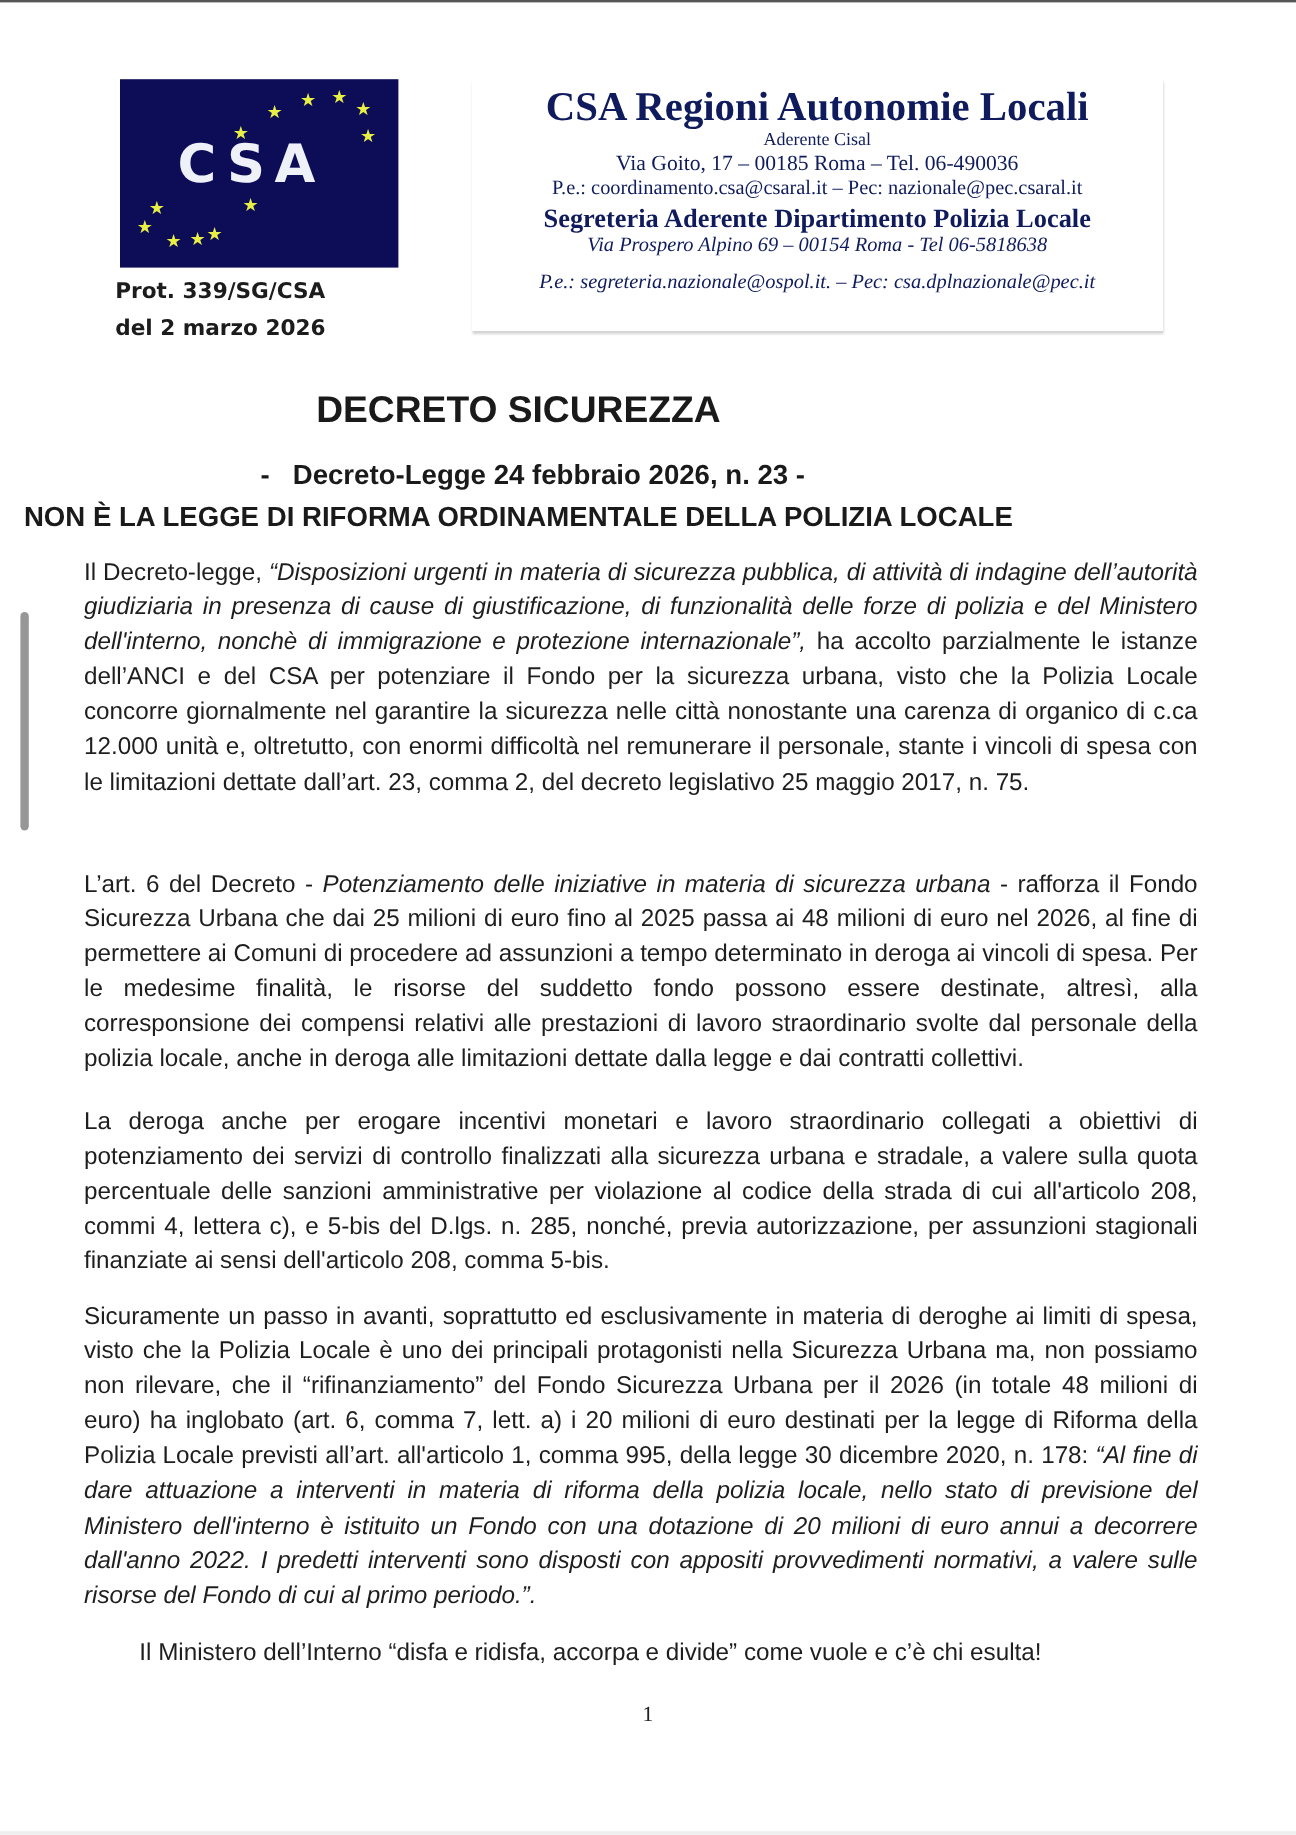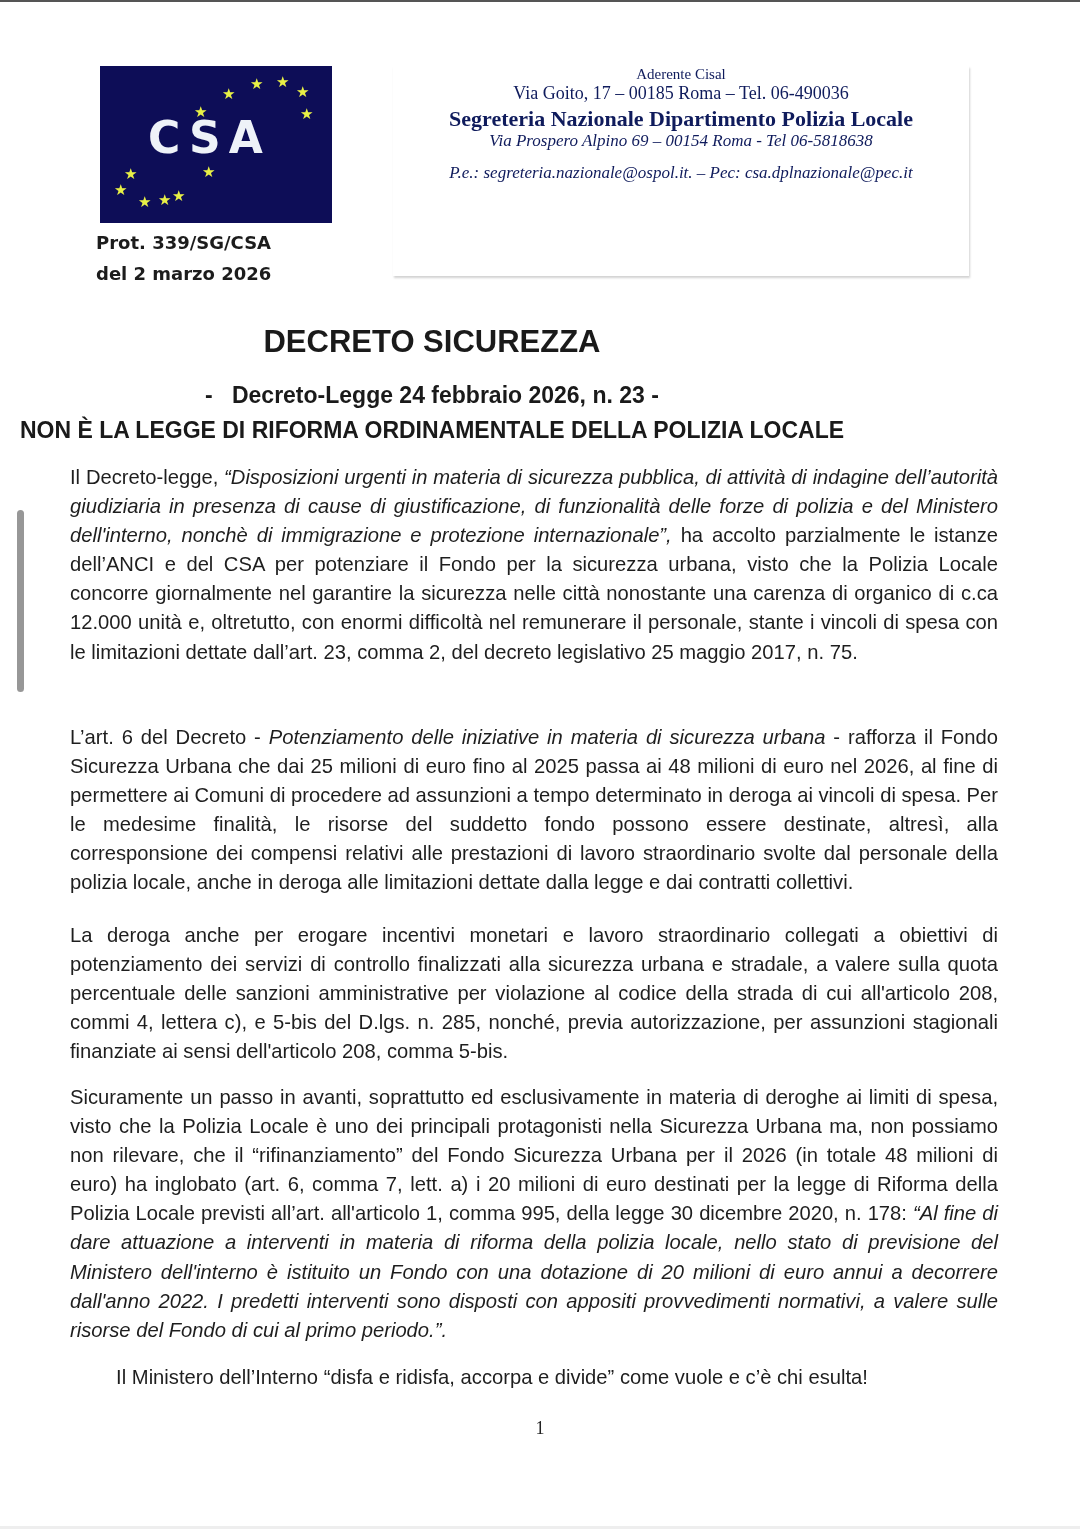--- a/index.html
+++ b/index.html
@@ -71,29 +71,31 @@
   <span class="star" style="left:14px;top:116px;">★</span>
   <span class="star" style="left:24px;top:100px;">★</span>
   <span class="star" style="left:58px;top:126px;">★</span>
   <span class="logo-text">CSA</span>
 </div>
 
 <div class="prot" style="top:232px;">Prot. 339/SG/CSA</div>
 <div class="prot" style="top:263px;">del 2 marzo 2026</div>
 
 <div class="letterhead">
+  <span class="lh-line lh-title">CSA Regioni Autonomie Locali</span>
   <span class="lh-line lh-sub">Aderente Cisal</span>
   <span class="lh-line lh-addr">Via Goito, 17 – 00185 Roma – Tel. 06-490036</span>
-  <span class="lh-line lh-dept">Segreteria Nazionale Dipartimento Polizia Locale</span>
+  <span class="lh-line lh-mail">P.e.: coordinamento.csa@csaral.it – Pec: nazionale@pec.csaral.it</span>
+  <span class="lh-line lh-dept">Segreteria Aderente Dipartimento Polizia Locale</span>
   <span class="lh-line lh-addr2">Via Prospero Alpino 69 – 00154 Roma - Tel 06-5818638</span>
   <span class="lh-line lh-mail2">P.e.: segreteria.nazionale@ospol.it. – Pec: csa.dplnazionale@pec.it</span>
 </div>
 
 <div class="title t1">DECRETO SICUREZZA</div>
-<div class="title t2" style="white-space:pre;">-   Decreto-Legge 24 febbraio 2026, n. 23 -</div>
+<div class="title t2" style="white-space:pre;margin-left:12px;">-   Decreto-Legge 24 febbraio 2026, n. 23 -</div>
 <div class="title t3">NON È LA LEGGE DI RIFORMA ORDINAMENTALE DELLA POLIZIA LOCALE</div>
 
 <div class="body p1"><span>Il Decreto-legge, </span><span class="it">“Disposizioni urgenti in materia di sicurezza pubblica, di attività di indagine dell’autorità giudiziaria in presenza di cause di giustificazione, di funzionalità delle forze di polizia e del Ministero dell'interno, nonchè di immigrazione e protezione internazionale”,</span><span> ha accolto parzialmente le istanze dell’ANCI e del CSA per potenziare il Fondo per la sicurezza urbana, visto che la Polizia Locale concorre giornalmente nel garantire la sicurezza nelle città nonostante una carenza di organico di c.ca 12.000 unità e, oltretutto, con enormi difficoltà nel remunerare il personale, stante i vincoli di spesa con le limitazioni dettate dall’art. 23, comma 2, del decreto legislativo 25 maggio 2017,  n. 75.</span></div>
 
 <div class="body p2"><span>L’art. 6 del Decreto - </span><span class="it">Potenziamento delle iniziative in materia di sicurezza urbana</span><span> - rafforza il Fondo Sicurezza Urbana che dai 25 milioni di euro fino al 2025 passa ai 48 milioni di euro nel 2026, al fine di permettere ai Comuni di procedere ad assunzioni a tempo determinato in deroga ai vincoli di spesa. Per  le medesime finalità, le risorse  del  suddetto  fondo  possono  essere destinate, altresì, alla corresponsione dei compensi  relativi  alle prestazioni  di  lavoro straordinario svolte dal personale della polizia locale, anche in deroga alle limitazioni dettate dalla  legge  e  dai  contratti collettivi.</span></div>
 
 <div class="body p3"><span>La deroga anche per erogare incentivi monetari e lavoro straordinario collegati a  obiettivi  di potenziamento dei servizi di controllo finalizzati alla sicurezza urbana e stradale,  a  valere  sulla quota  percentuale  delle  sanzioni amministrative per violazione al codice della strada  di cui all'articolo  208,  commi  4,  lettera  c),  e  5-bis   del   D.lgs. n. 285, nonché, previa autorizzazione, per assunzioni stagionali finanziate ai sensi dell'articolo  208, comma 5-bis.</span></div>
 
 <div class="body p4"><span>Sicuramente un passo in avanti, soprattutto ed esclusivamente in materia di deroghe ai limiti di spesa, visto che la Polizia Locale è uno dei principali protagonisti nella Sicurezza Urbana ma, non possiamo non rilevare, che il “rifinanziamento” del Fondo Sicurezza Urbana per il 2026 (in totale 48 milioni di euro) ha inglobato (art. 6, comma 7, lett. a) i 20 milioni di euro destinati per la legge di Riforma della Polizia Locale previsti all’art. all'articolo 1, comma 995, della legge  30  dicembre 2020, n. 178: </span><span class="it">“Al fine di dare attuazione a interventi in materia di riforma della polizia locale, nello stato di previsione del Ministero dell'interno è istituito un Fondo con una dotazione di 20 milioni di euro annui a decorrere dall'anno 2022. I predetti interventi sono disposti con appositi provvedimenti normativi, a valere sulle risorse del Fondo di cui al primo periodo.”.</span></div>
 

